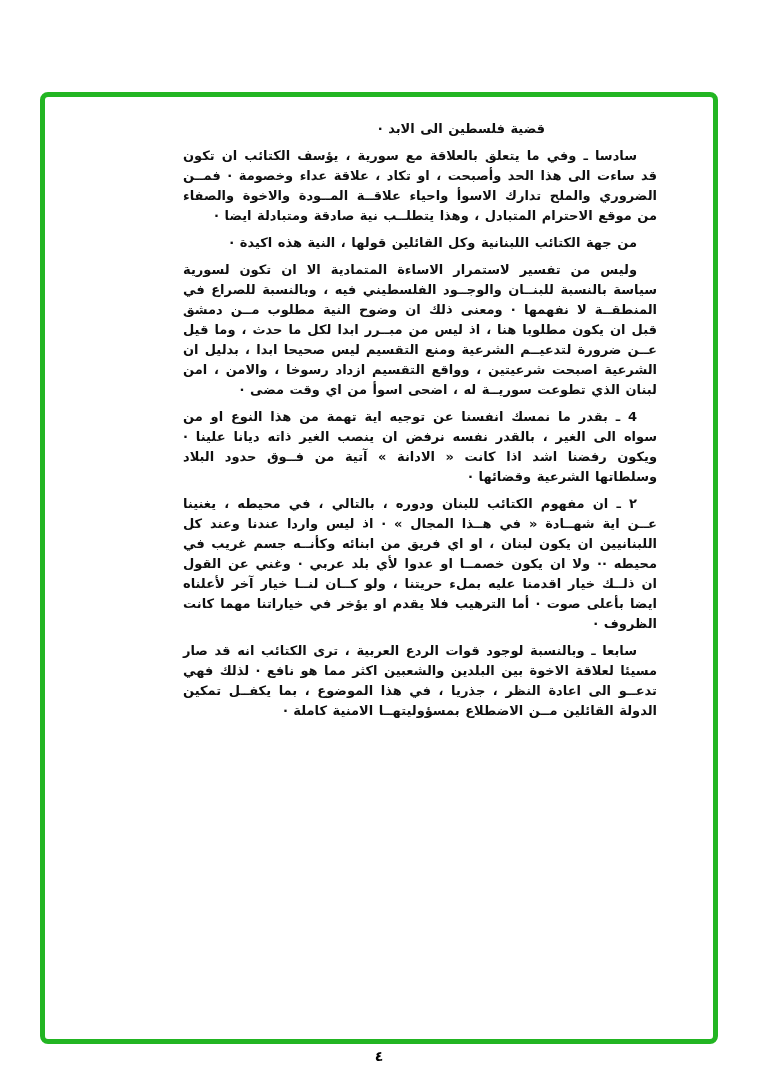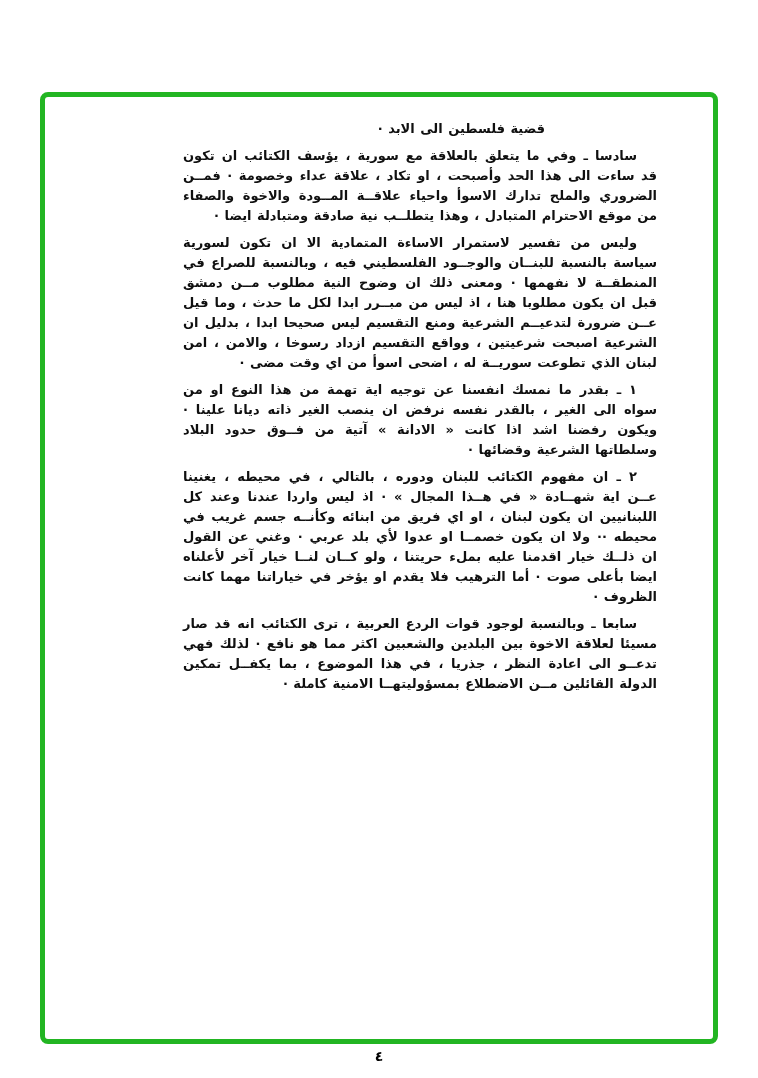--- a/index.html
+++ b/index.html
@@ -73,22 +73,23 @@
 </head>
 <body>
 
 <div class="page">
 
 
   <div class="frame">
     <div class="text-col">
       <p class="continuation">قضية فلسطين الى الابد ·</p>
       <p>سادسا ـ وفي ما يتعلق بالعلاقة مع سورية ، يؤسف الكتائب ان تكون قد ساءت الى هذا الحد وأصبحت ، او تكاد ، علاقة عداء وخصومة · فمــن الضروري والملح تدارك الاسوأ واحياء علاقــة المــودة والاخوة والصفاء من موقع الاحترام المتبادل ، وهذا يتطلــب نية صادقة ومتبادلة ايضا ·</p>
+      <p>من جهة الكتائب اللبنانية وكل القائلين قولها ، النية هذه اكيدة ·</p>
       <p>وليس من تفسير لاستمرار الاساءة المتمادية الا ان تكون لسورية سياسة بالنسبة للبنــان والوجــود الفلسطيني فيه ، وبالنسبة للصراع في المنطقــة لا نفهمها · ومعنى ذلك ان وضوح النية مطلوب مــن دمشق قبل ان يكون مطلوبا هنا ، اذ ليس من مبــرر ابدا لكل ما حدث ، وما قيل عــن ضرورة لتدعيــم الشرعية ومنع التقسيم ليس صحيحا ابدا ، بدليل ان الشرعية اصبحت شرعيتين ، وواقع التقسيم ازداد رسوخا ، والامن ، امن لبنان الذي تطوعت سوريــة له ، اضحى اسوأ من اي وقت مضى ·</p>
-      <p>١ ـ بقدر ما نمسك انفسنا عن توجيه اية تهمة من هذا النوع او من سواه الى الغير ، بالقدر نفسه نرفض ان ينصب الغير ذاته ديانا علينا · ويكون رفضنا اشد اذا كانت « الادانة » آتية من فــوق حدود البلاد وسلطاتها الشرعية وقضائها ·</p>
+      <p>4 ـ بقدر ما نمسك انفسنا عن توجيه اية تهمة من هذا النوع او من سواه الى الغير ، بالقدر نفسه نرفض ان ينصب الغير ذاته ديانا علينا · ويكون رفضنا اشد اذا كانت « الادانة » آتية من فــوق حدود البلاد وسلطاتها الشرعية وقضائها ·</p>
       <p>٢ ـ ان مفهوم الكتائب للبنان ودوره ، بالتالي ، في محيطه ، يغنينا عــن اية شهــادة « في هــذا المجال » · اذ ليس واردا عندنا وعند كل اللبنانيين ان يكون لبنان ، او اي فريق من ابنائه وكأنــه جسم غريب في محيطه ·· ولا ان يكون خصمــا او عدوا لأي بلد عربي · وغني عن القول ان ذلــك خيار اقدمنا عليه بملء حريتنا ، ولو كــان لنــا خيار آخر لأعلناه ايضا بأعلى صوت · أما الترهيب فلا يقدم او يؤخر في خياراتنا مهما كانت الظروف ·</p>
       <p>سابعا ـ وبالنسبة لوجود قوات الردع العربية ، ترى الكتائب انه قد صار مسيئا لعلاقة الاخوة بين البلدين والشعبين اكثر مما هو نافع · لذلك فهي تدعــو الى اعادة النظر ، جذريا ، في هذا الموضوع ، بما يكفــل تمكين الدولة القائلين مــن الاضطلاع بمسؤوليتهــا الامنية كاملة ·</p>
     </div>
   </div>
 
   <div class="page-number">٤</div>
 
 </div>
 
 </body></html>

